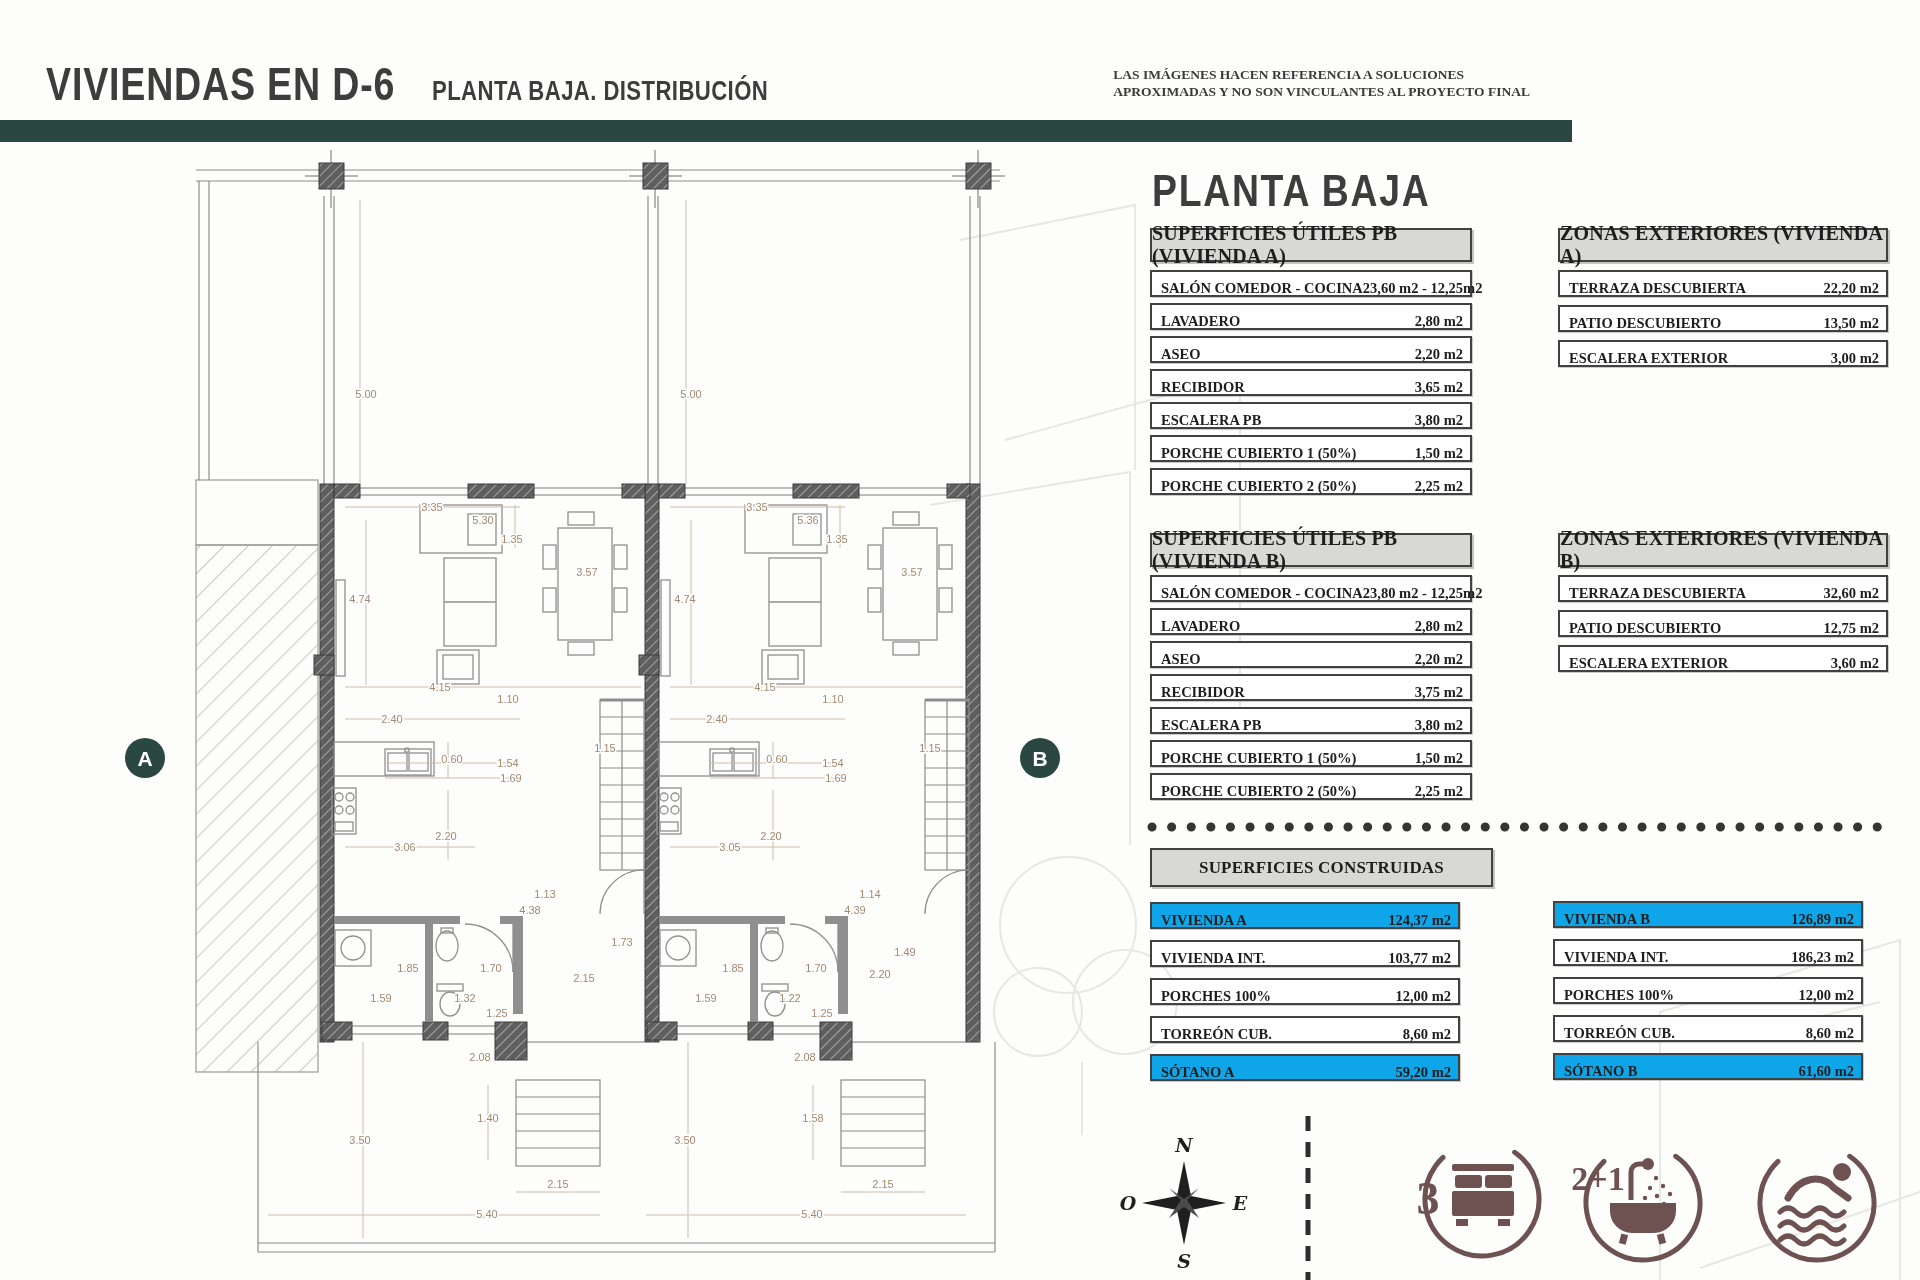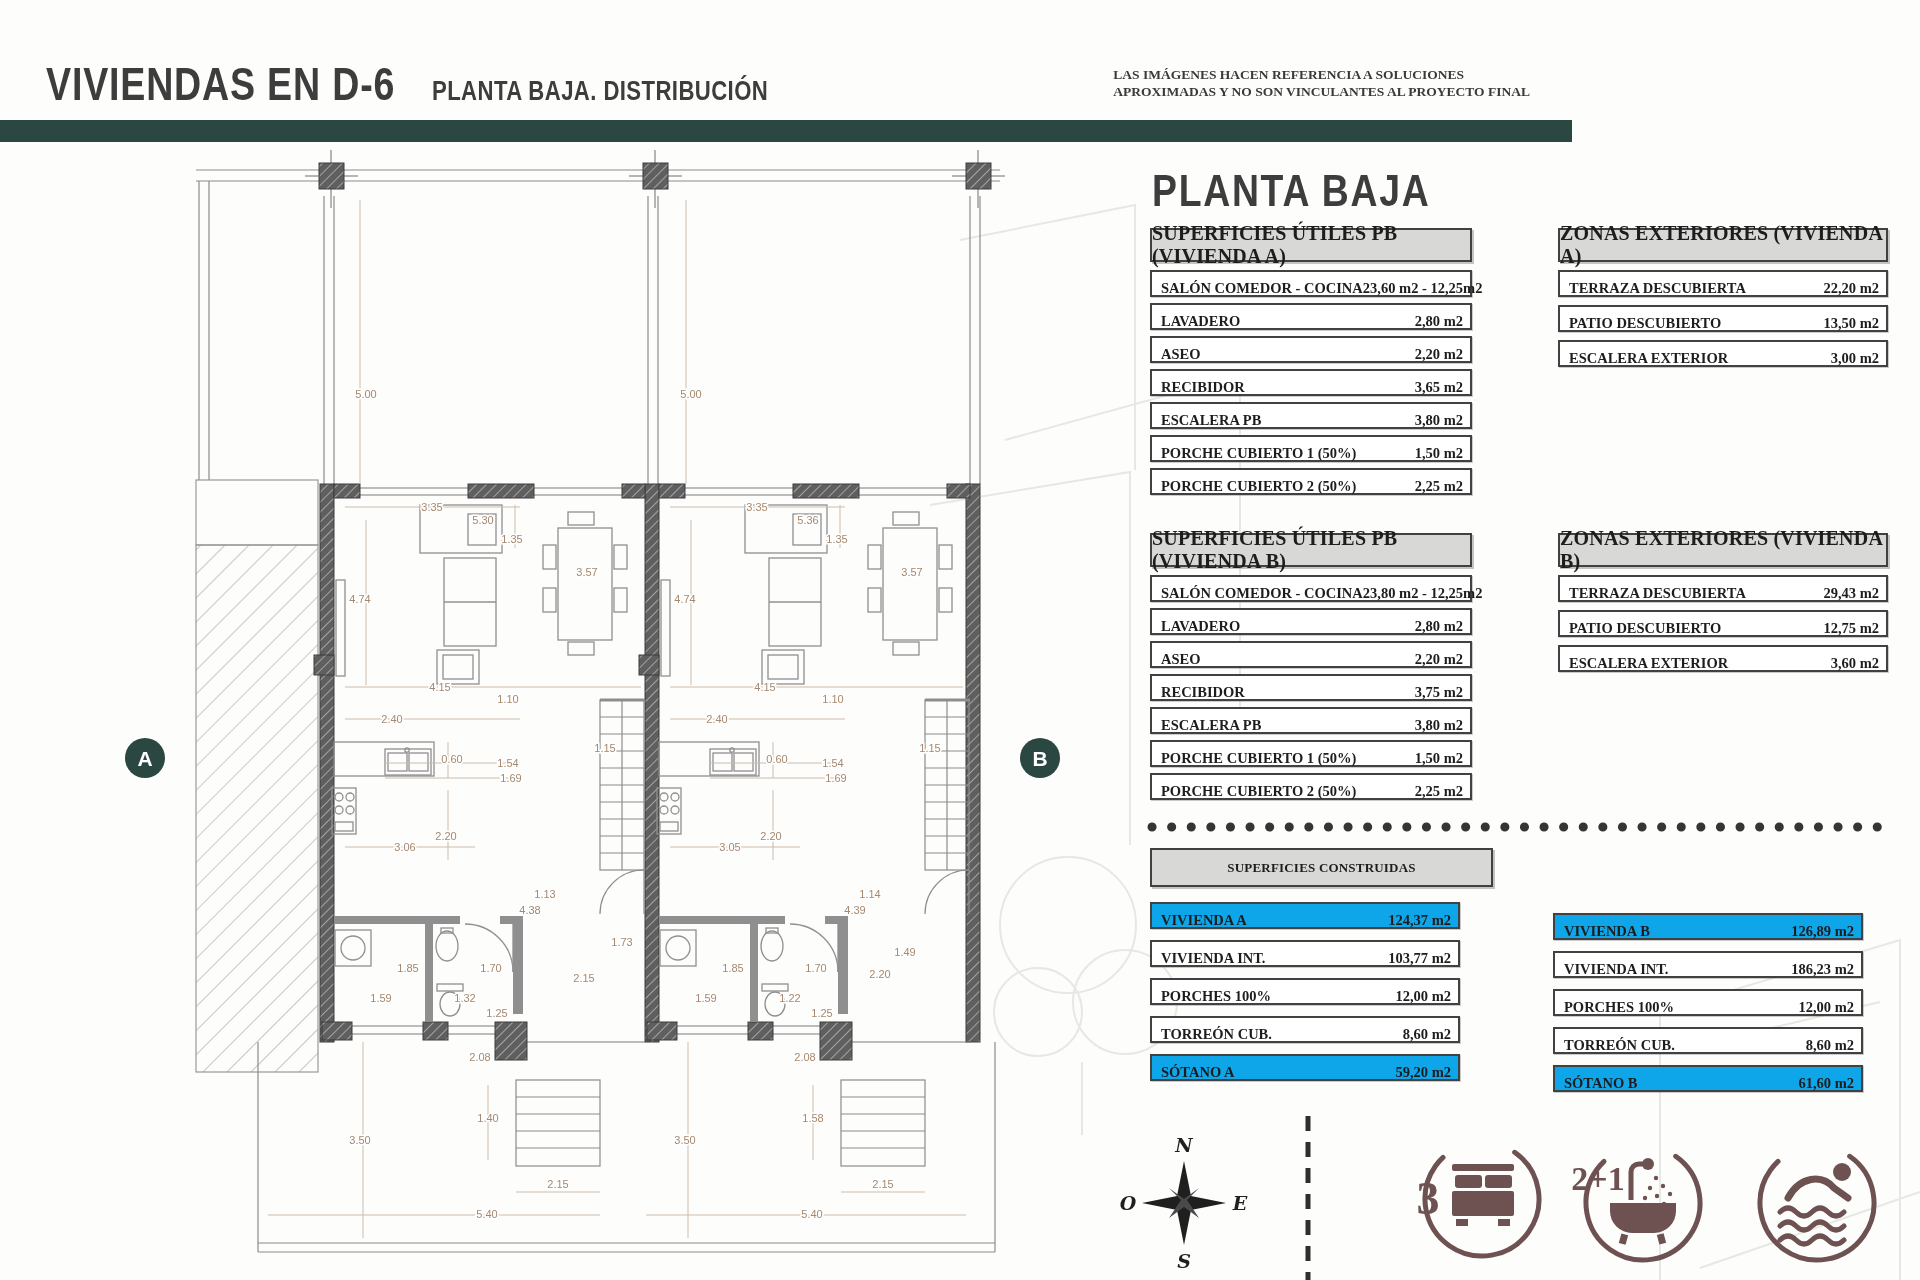--- a/index.html
+++ b/index.html
@@ -14,21 +14,21 @@
   .disclaimer{position:absolute;right:390px;top:66px;text-align:left;
       font-family:"Liberation Serif",serif;font-weight:700;font-size:13.5px;line-height:17px;color:#3a3a3a;}
   .teal-bar{position:absolute;left:0;top:120px;width:1572px;height:22px;background:var(--teal);}
   .panel-title{position:absolute;left:1152px;top:166px;font-size:44px;font-weight:700;color:#3d3d3d;
       letter-spacing:2px;transform:scaleX(.85);transform-origin:left;white-space:nowrap;}
   
   .tbl{position:absolute;}
   .tbl-header{box-sizing:border-box;border:2px solid #414141;background:#d8d8d6;height:34px;
       display:flex;align-items:center;justify-content:center;font-family:"Liberation Serif",serif;
       font-weight:700;font-size:20px;color:#1d1d1d;letter-spacing:.2px;box-shadow:2px 2px 0 rgba(90,90,90,.35);}
-  .tbl-header.big{height:39px;font-size:13px;}
+  .tbl-header.big{height:39px;font-size:17px;}
   .tbl-rows{margin-top:8px;}
   .tbl-row{box-sizing:border-box;border:2px solid #414141;background:#ffffff;height:27px;
       margin-bottom:6px;display:flex;align-items:center;justify-content:space-between;
       padding:10px 7px 0 9px;font-family:"Liberation Serif",serif;font-weight:700;font-size:14.5px;
       color:#1d1d1d;white-space:nowrap;box-shadow:1px 1px 0 rgba(90,90,90,.3);}
   .tbl-rows.wide-gap .tbl-row{margin-bottom:8px;}
   .tbl-rows.constr .tbl-row{margin-bottom:11px;}
   .tbl-row.shaded{background:#0ea5e9;}
   .tbl-row .val{text-align:right;}
   
@@ -497,21 +497,21 @@
         </div>
       </div>
   </div>
 
   <div class="tbl" style="left:1558px;top:533px;width:330px">
     <div class="tbl-header">ZONAS EXTERIORES (VIVIENDA B)</div>
     <div class="tbl-rows wide-gap">
 
         <div class="tbl-row">
           <span class="lbl">TERRAZA DESCUBIERTA</span>
-          <span class="val">29,43 m2</span>
+          <span class="val">32,60 m2</span>
         </div>
 
         <div class="tbl-row">
           <span class="lbl">PATIO DESCUBIERTO</span>
           <span class="val">12,75 m2</span>
         </div>
 
         <div class="tbl-row">
           <span class="lbl">ESCALERA EXTERIOR</span>
           <span class="val">3,60 m2</span>
@@ -547,21 +547,21 @@
         </div>
 
         <div class="tbl-row shaded">
           <span class="lbl">SÓTANO A</span>
           <span class="val">59,20 m2</span>
         </div>
       </div>
   </div>
 
   <div class="tbl" style="left:1553px;top:899px;width:310px">
-    <div class="tbl-rows constr" style="margin-top:14px">
+    <div class="tbl-rows constr" style="margin-top:2px">
 
         <div class="tbl-row shaded">
           <span class="lbl">VIVIENDA B</span>
           <span class="val">126,89 m2</span>
         </div>
 
         <div class="tbl-row">
           <span class="lbl">VIVIENDA INT.</span>
           <span class="val">186,23 m2</span>
         </div>

